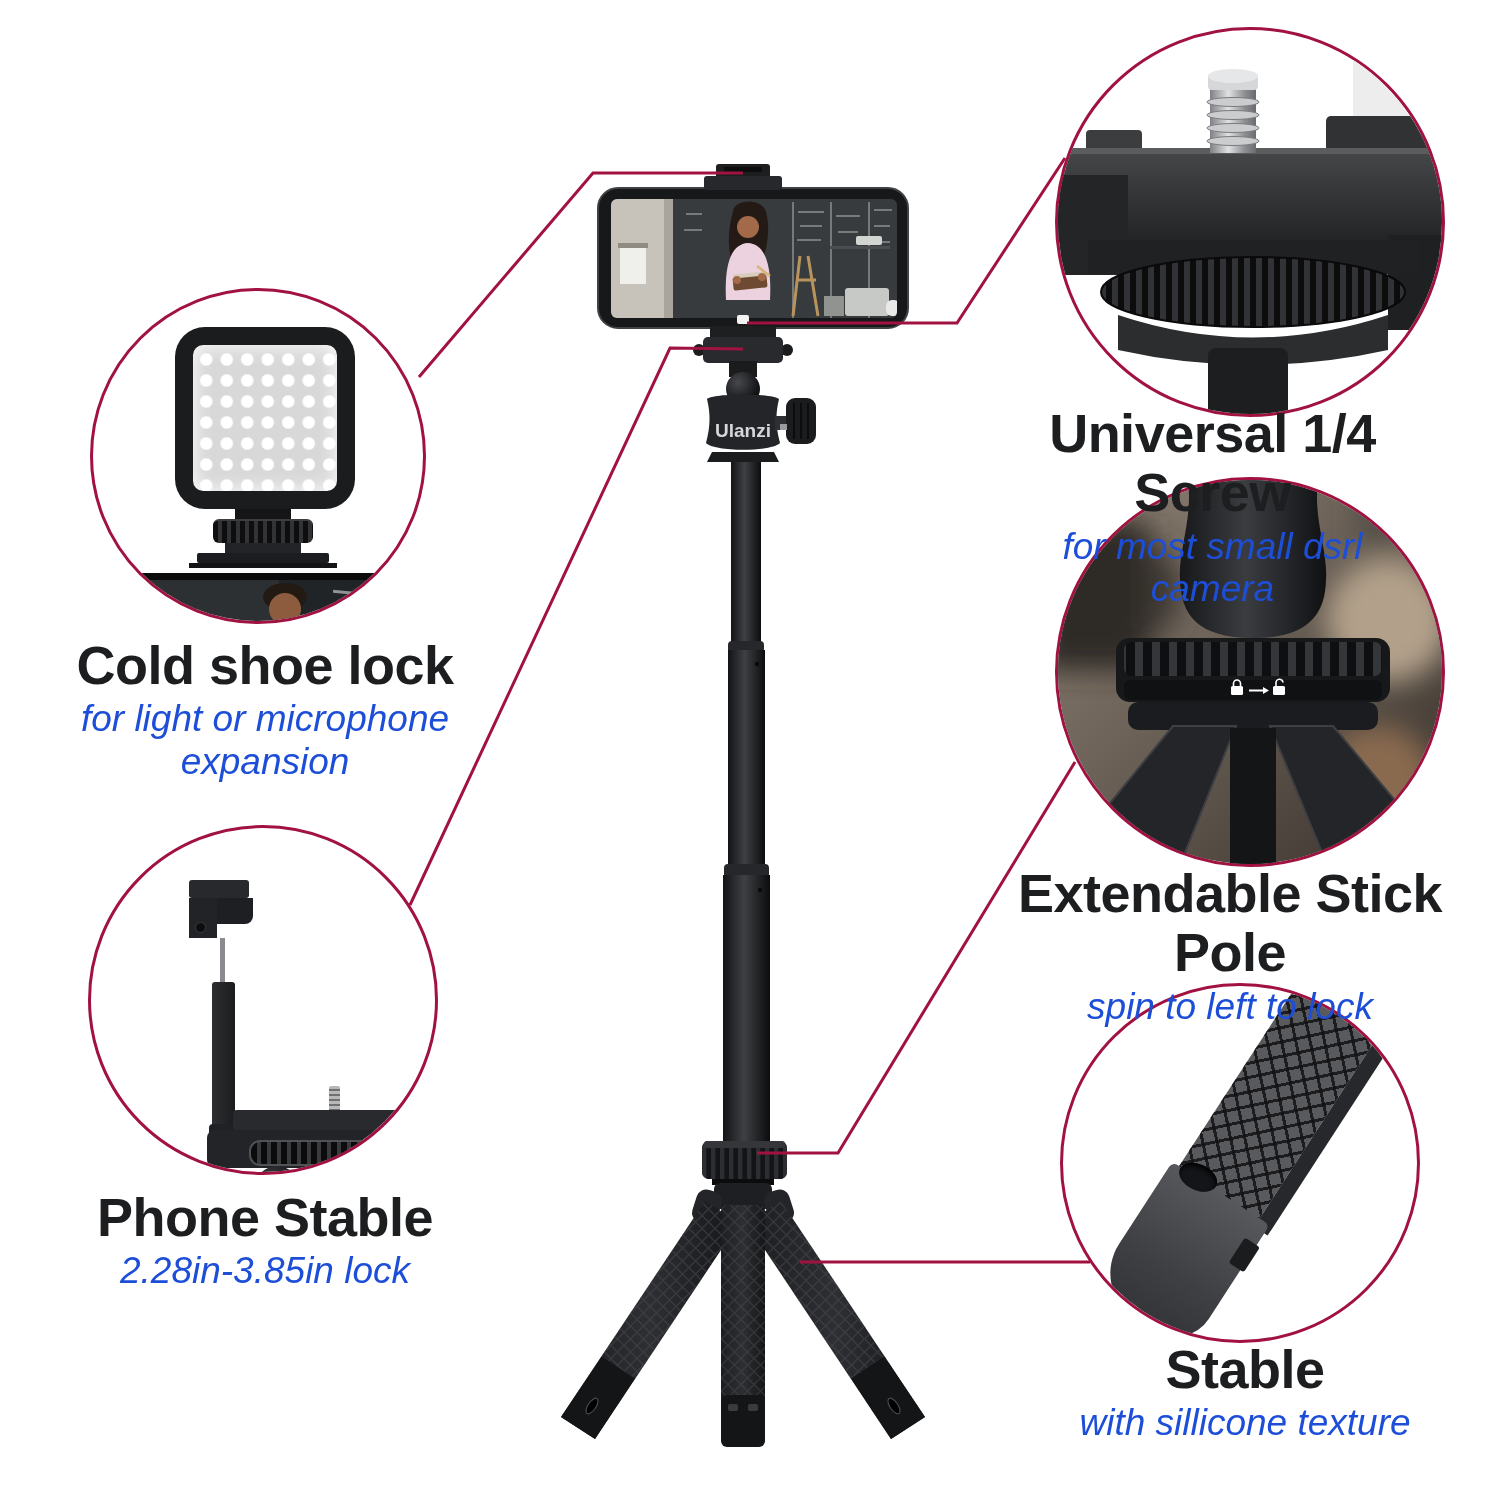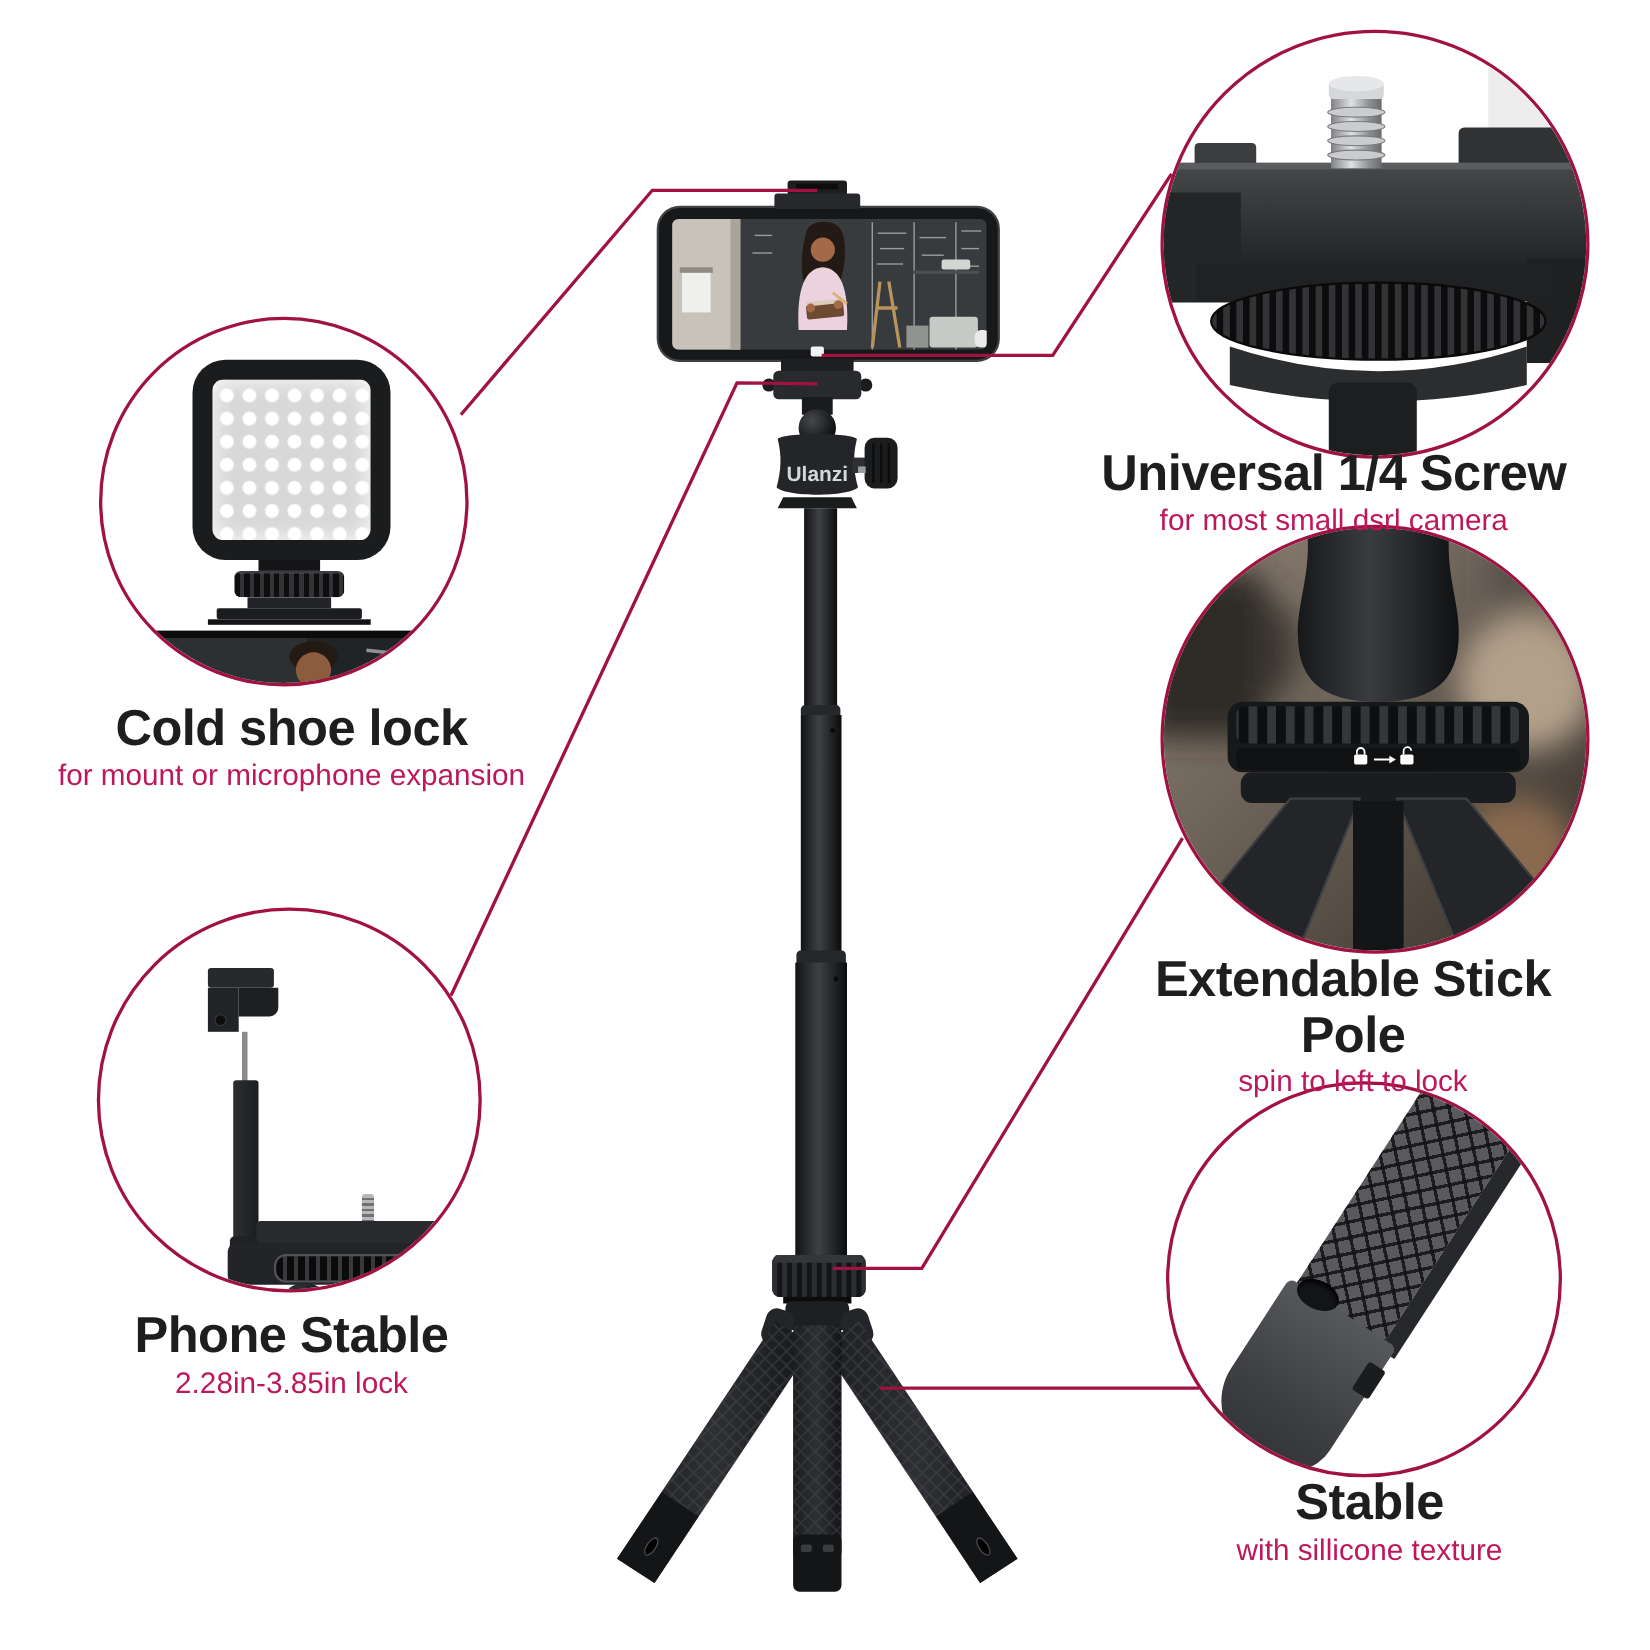--- a/index.html
+++ b/index.html
@@ -2,22 +2,22 @@
 <html><head>
 <meta charset="utf-8">
 <style>
   html,body{margin:0;padding:0;background:#ffffff;}
   body{font-family:"Liberation Sans",sans-serif;}
   .canvas{position:relative;width:1484px;height:1500px;background:#fff;overflow:hidden;}
   .layer{position:absolute;left:0;top:0;}
   .circle{position:absolute;border:3px solid #A11240;border-radius:50%;background:#fff;overflow:hidden;box-sizing:border-box;}
   .circle *{position:absolute;}
   .callout{position:absolute;text-align:center;color:#1d1e20;}
-  .callout h3{margin:0;font-size:46px;line-height:1.1;font-weight:bold;letter-spacing:-0.5px;}
-  .callout p{margin:3px 0 0;font-size:27px;line-height:1.15;color:#be185d;font-weight:normal;}
+  .callout h3{margin:0;font-size:54px;line-height:1.1;font-weight:bold;letter-spacing:-0.5px;}
+  .callout p{margin:3px 0 0;font-size:37px;line-height:1.15;color:#1d4ed8;font-weight:normal;font-style:italic;}
   svg{display:block;}
 </style>
 </head>
 <body>
 
 <div class="canvas">
 
   <svg class="layer" width="1500" height="1500" viewBox="0 0 1500 1500">
     <defs>
       <linearGradient id="poleGrad" x1="0" y1="0" x2="1" y2="0">
@@ -322,21 +322,21 @@
       <div style="left:0;top:228px;width:116px;height:152px;border-radius:6px 6px 40px 54px;
                   background:linear-gradient(180deg,#57585b,#3f4043 60%,#333437);"></div>
       <div style="left:10px;top:214px;width:40px;height:26px;border-radius:50%;background:#141518;transform:rotate(-8deg);
                   box-shadow:inset 0 3px 5px #000;"></div>
       <div style="left:102px;top:252px;width:18px;height:30px;background:#1b1c1e;border-radius:3px;"></div>
     </div>
   </div>
 
   <div class="callout" style="left:20px;top:636px;width:490px;">
     <h3>Cold shoe lock</h3>
-    <p>for mount or microphone expansion</p>
+    <p>for light or microphone expansion</p>
   </div>
 
   <div class="callout" style="left:40px;top:1188px;width:450px;">
     <h3>Phone Stable</h3>
     <p>2.28in-3.85in lock</p>
   </div>
 
   <div class="callout" style="left:1000px;top:404px;width:425px;">
     <h3>Universal 1/4 Screw</h3>
     <p>for most small dsrl camera</p>

